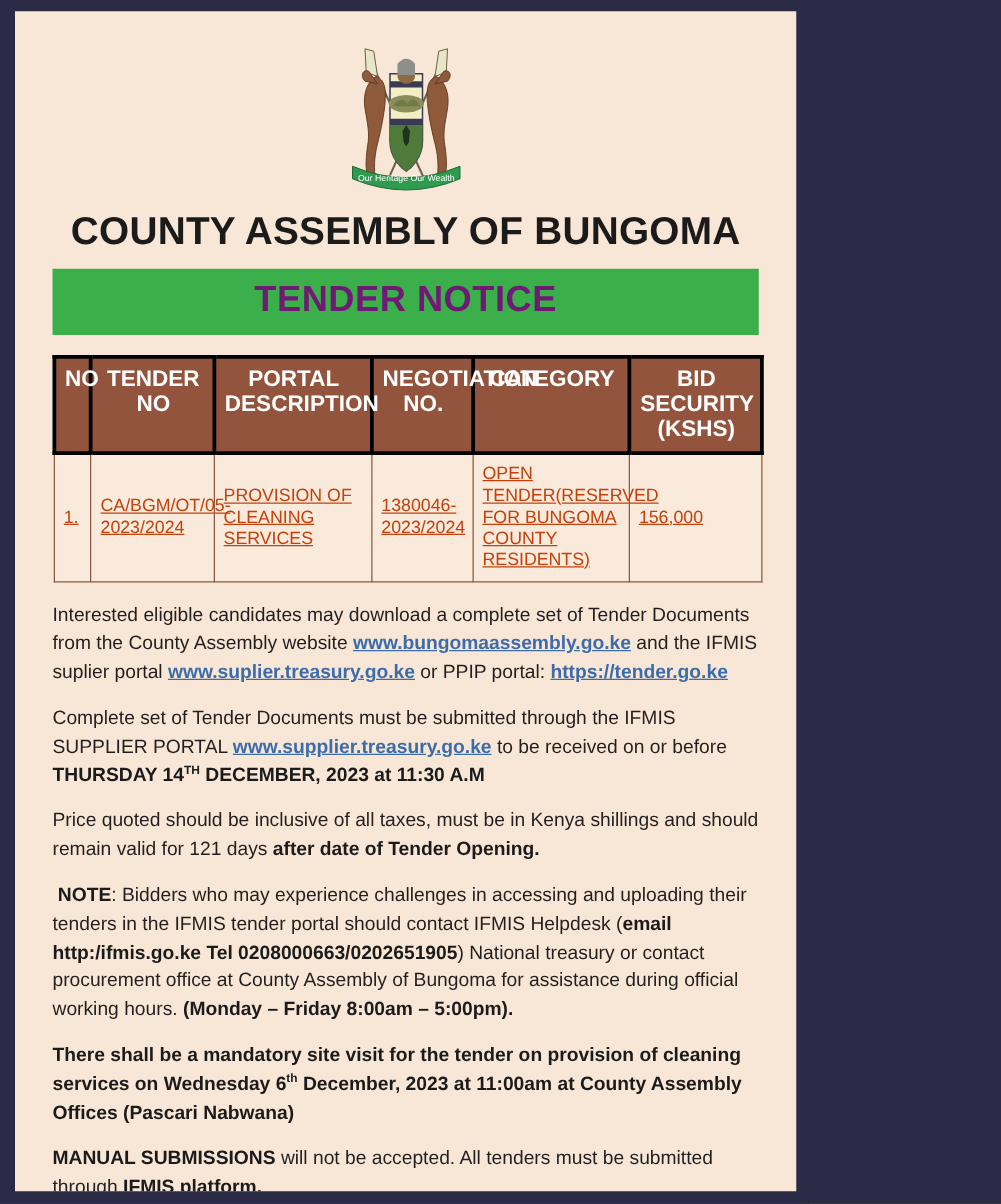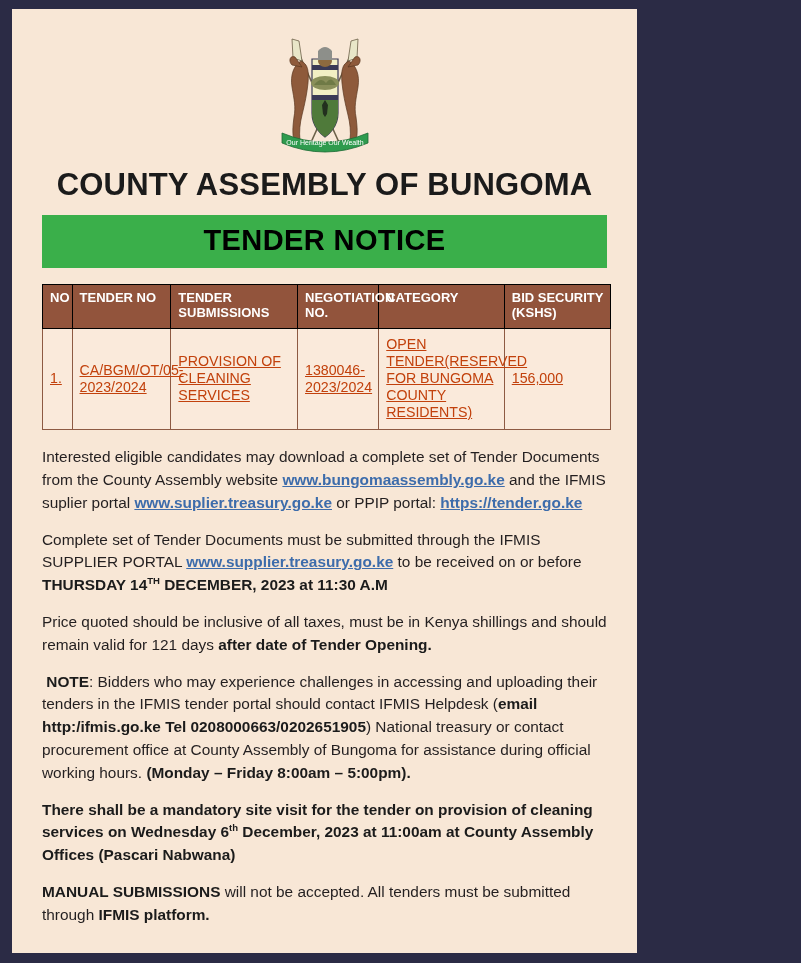--- a/index.html
+++ b/index.html
@@ -51,21 +51,21 @@
     font-weight: bold;
     letter-spacing: 0.2px;
     color: #1b1b1b;
     margin: 4px 0 12px 0;
     font-family: "Liberation Sans", sans-serif;
   }
 
   
   .banner {
     background: #3aaf4a;
-    color: #000000;
+    color: #701a75;
     text-align: center;
     font-size: 29px;
     font-weight: bold;
     letter-spacing: 0.4px;
     padding: 9px 0 11px 0;
     margin: 0 2px 16px 2px;
   }
 
   
   .intro {
@@ -95,26 +95,26 @@
   
   table.tender {
     width: 100%;
     border-collapse: collapse;
     margin: 0 0 16px 2px;
     table-layout: fixed;
   }
   table.tender th {
     background: #92543c;
     color: #ffffff;
-    font-size: 13px;
-    font-weight: bold;
-    text-align: left;
+    font-size: 18px;
+    font-weight: bold;
+    text-align: center;
     vertical-align: top;
     padding: 6px 6px 8px 7px;
-    border: 1px solid #000000;
+    border: 3px solid #000000;
     line-height: 1.12;
   }
   table.tender td {
     background: #faeadb;
     color: #c2410c;
     font-size: 14.2px;
     text-align: left;
     vertical-align: middle;
     padding: 7px 6px 8px 7px;
     border: 1px solid #8d5a43;
@@ -189,21 +189,21 @@
           <col class="c-tno">
           <col class="c-desc">
         <col class="c-neg">
           <col class="c-cat">
           <col class="c-bid">
       </colgroup>
       <thead>
         <tr>
           <th>NO</th>
           <th>TENDER NO</th>
-          <th>TENDER SUBMISSIONS</th>
+          <th>PORTAL DESCRIPTION</th>
           <th>NEGOTIATION NO.</th>
           <th>CATEGORY</th>
           <th>BID SECURITY (KSHS)</th>
         </tr>
       </thead>
       <tbody>
         <tr>
           <td>1.</td>
           <td>CA/BGM/OT/05-2023/2024</td>
           <td>PROVISION OF CLEANING SERVICES</td>

